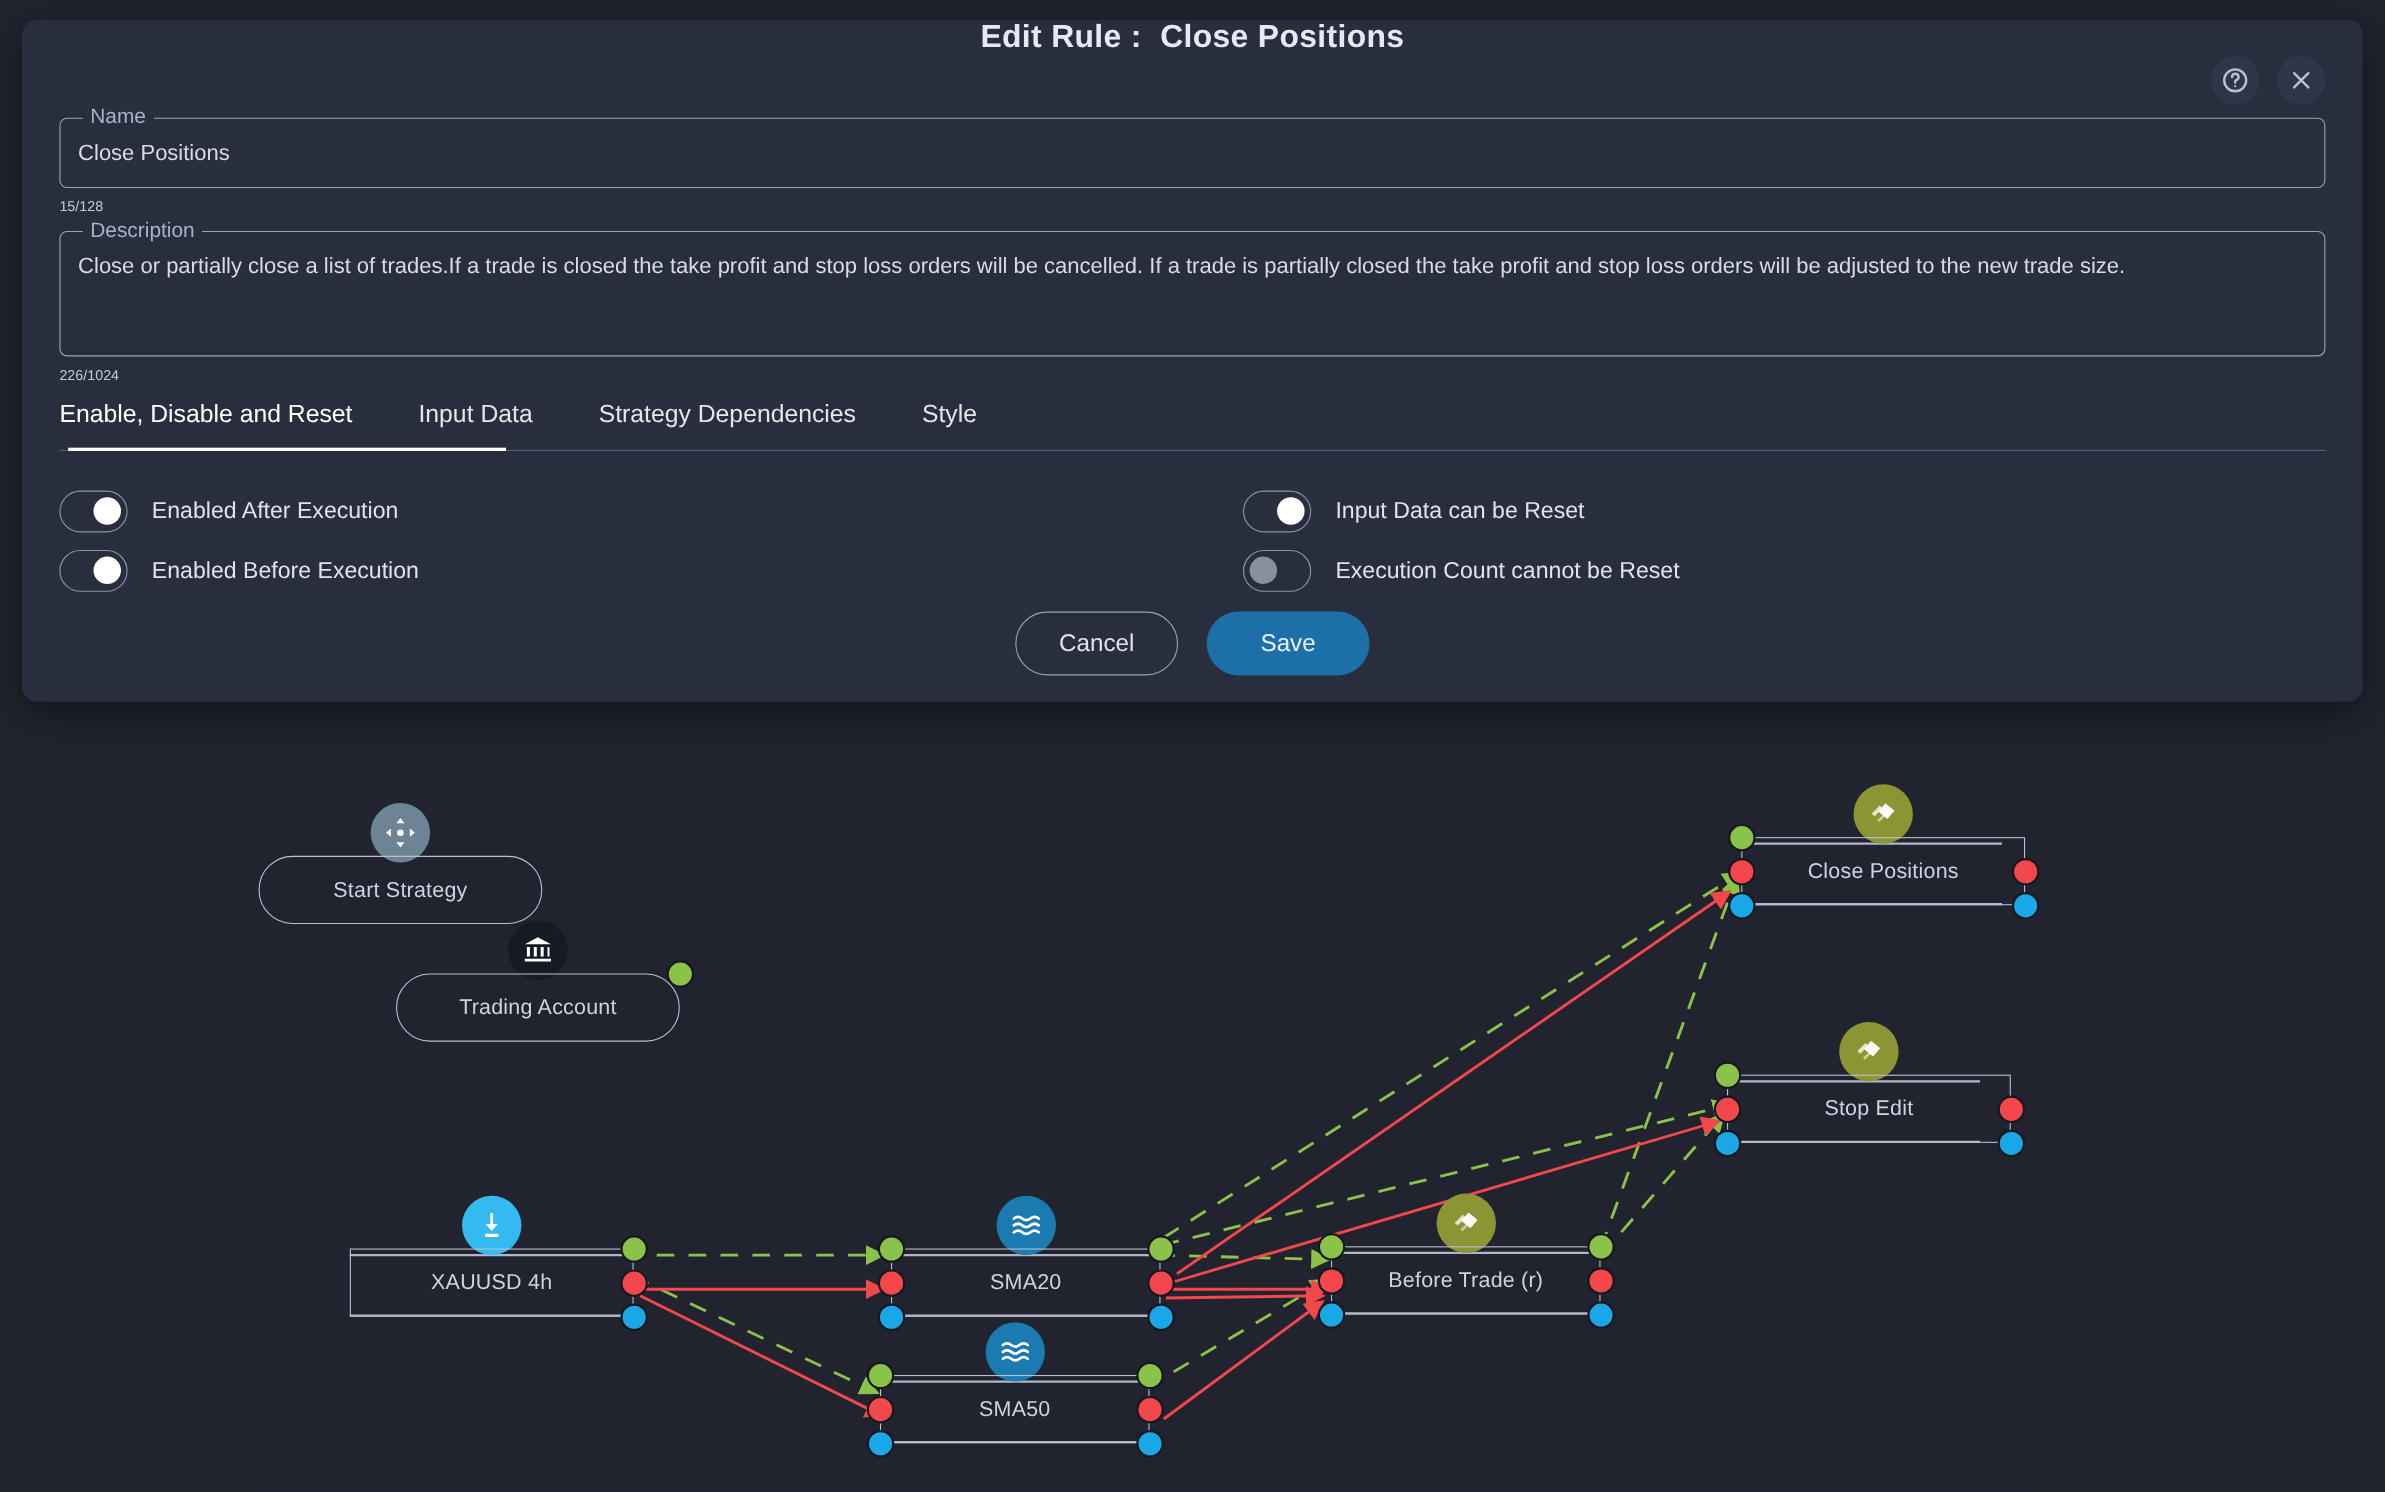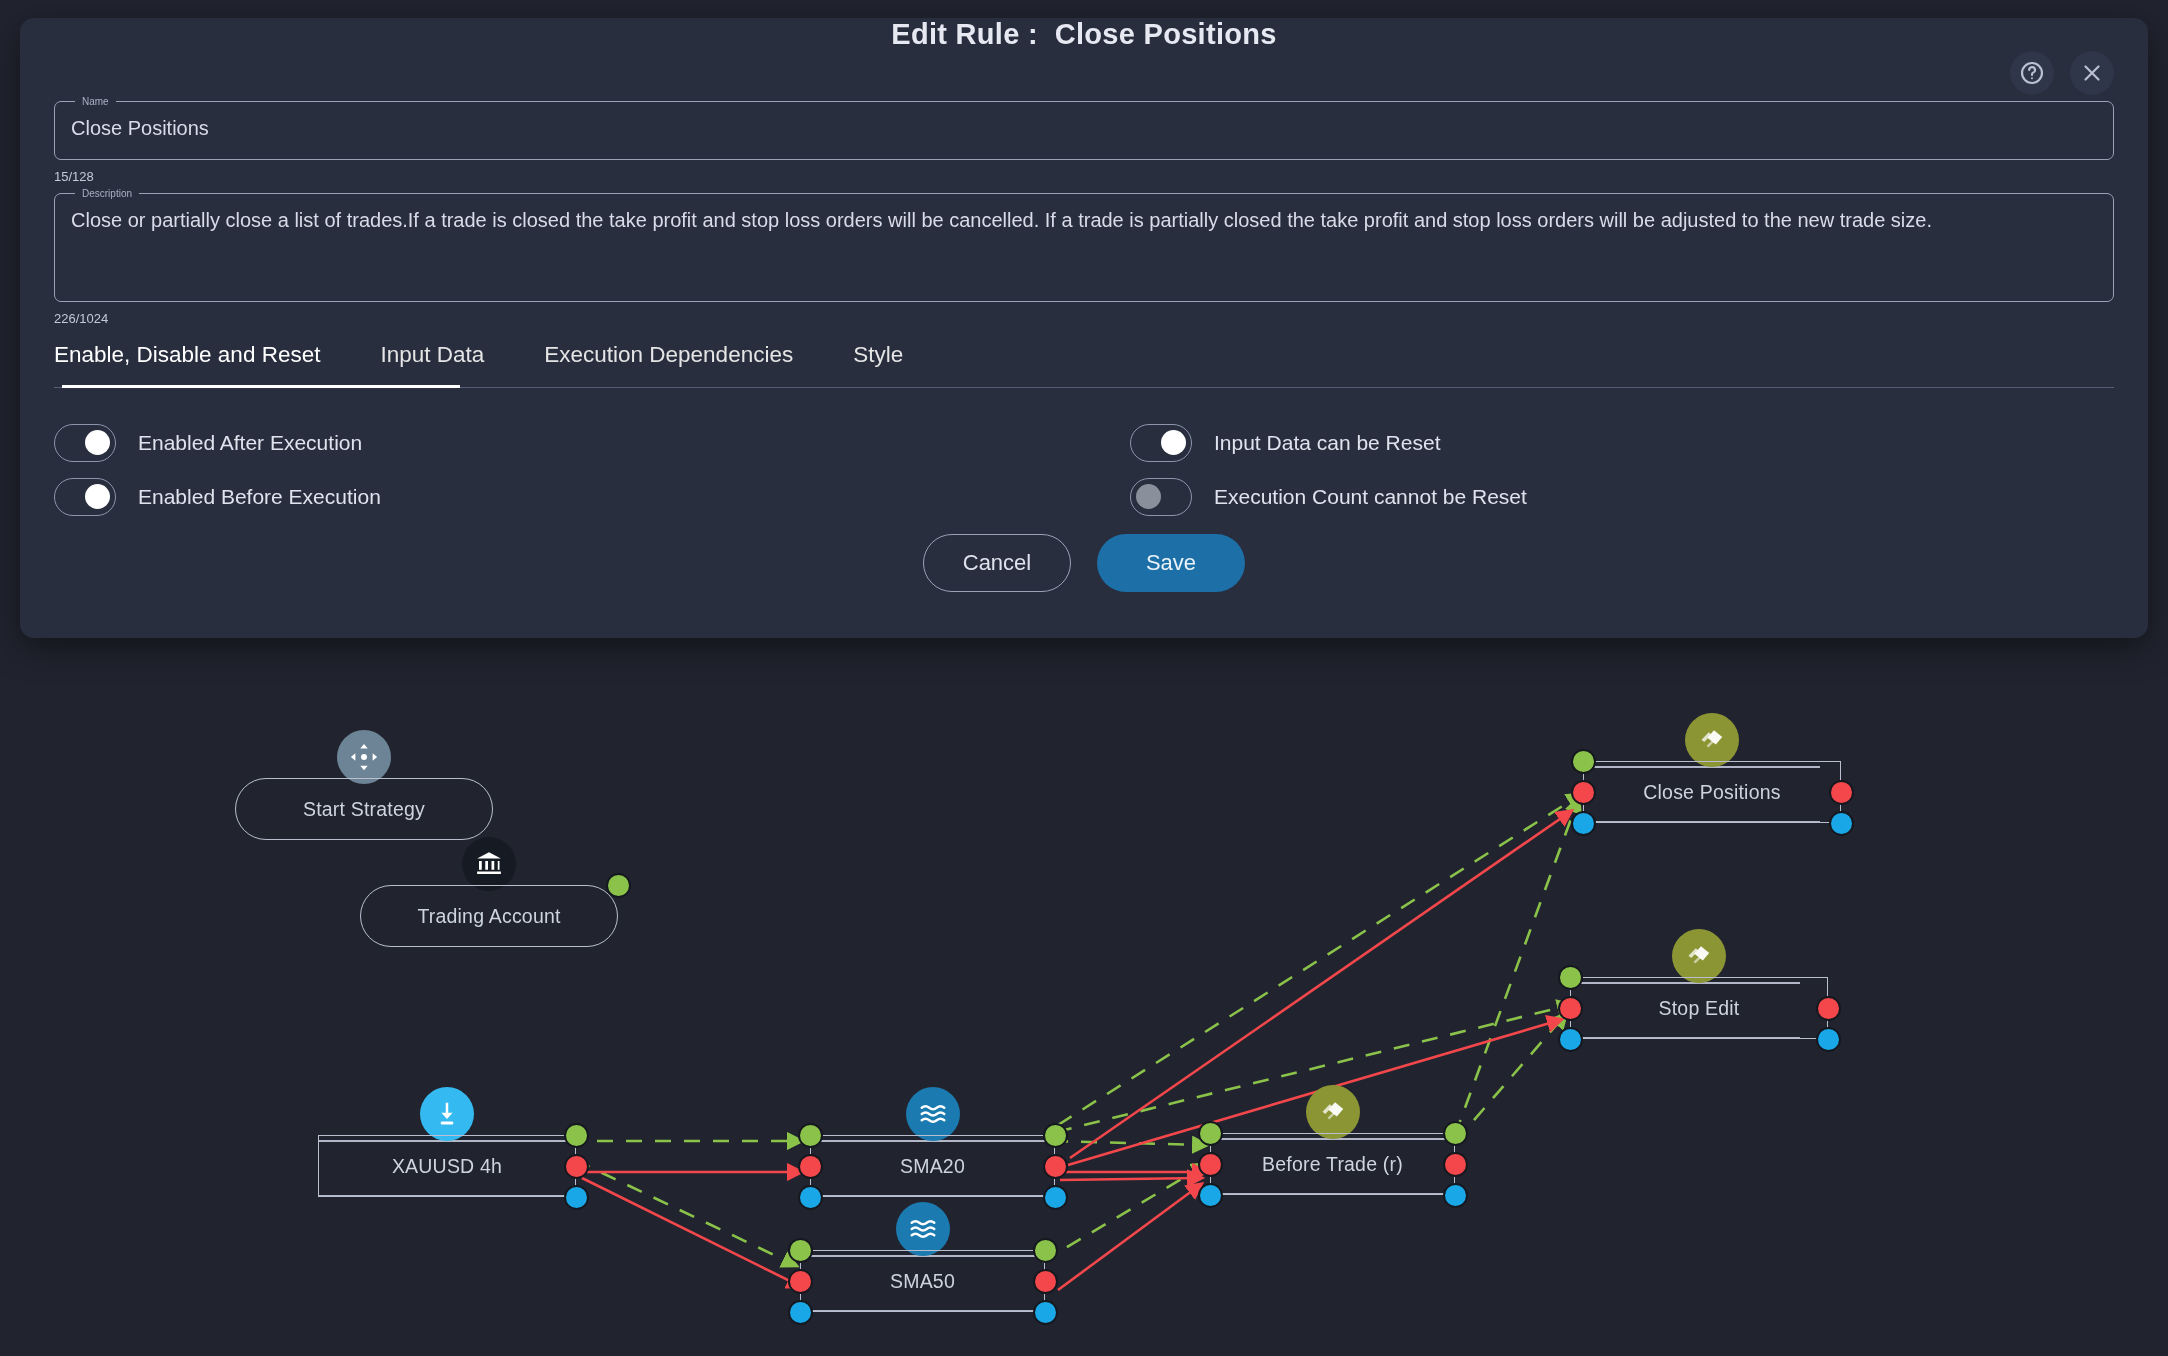--- a/index.html
+++ b/index.html
@@ -66,21 +66,21 @@
   }
   .icon-btn svg { width: 26px; height: 26px; stroke: #b9c0d2; fill: none; stroke-width: 2; }
 
   
   .field { position: relative; margin-top: 4px; }
   .field > fieldset {
     border: 1.4px solid #9aa2b6; border-radius: 7px;
     padding: 0 16px 0 16px; margin: 0;
   }
   .field > fieldset > legend {
-    font-size: 10px; color: #aab1c4; padding: 0 7px; margin-left: 4px;
+    font-size: 19px; color: #aab1c4; padding: 0 7px; margin-left: 4px;
   }
   .field-value {
     color: #d8dce8; font-size: 20px; line-height: 30px;
     padding: 6px 0 16px 0; min-height: 44px; white-space: pre-wrap;
   }
   .field.tall .field-value { min-height: 102px; padding-bottom: 24px; }
   .counter { text-align: left; color: #c3c9d8; font-size: 13px; padding: 9px 2px 0 0; }
 
   
   .tabs { display: flex; gap: 0; margin-top: 6px; position: relative; }
@@ -340,21 +340,21 @@
       <fieldset>
         <legend>Description</legend>
         <div class="field-value">Close or partially close a list of trades.If a trade is closed the take profit and stop loss orders will be cancelled. If a trade is partially closed the take profit and stop loss orders will be adjusted to the new trade size.</div>
       </fieldset>
       <div class="counter">226/1024</div>
     </div>
 
     <div class="tabs">
       <div class="tab active">Enable, Disable and Reset</div>
       <div class="tab">Input Data</div>
-      <div class="tab">Execution Dependencies</div>
+      <div class="tab">Strategy Dependencies</div>
       <div class="tab">Style</div>
       <div class="tabs-underline"></div>
       <div class="tab-indicator"></div>
     </div>
 
     <div class="toggle-area">
       <div class="toggle-col left">
         <div class="toggle-row">
           <div class="switch on">
               <span class="knob"></span>

